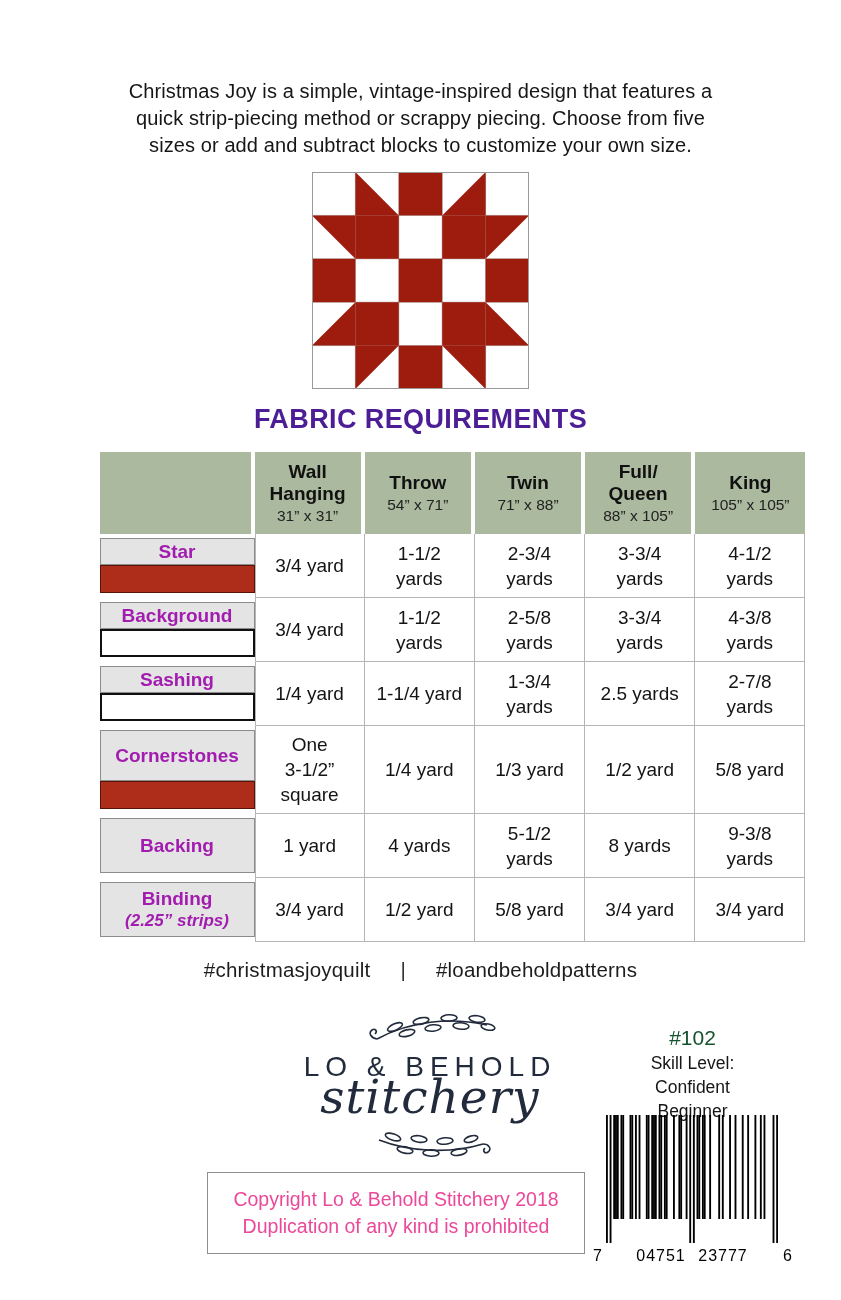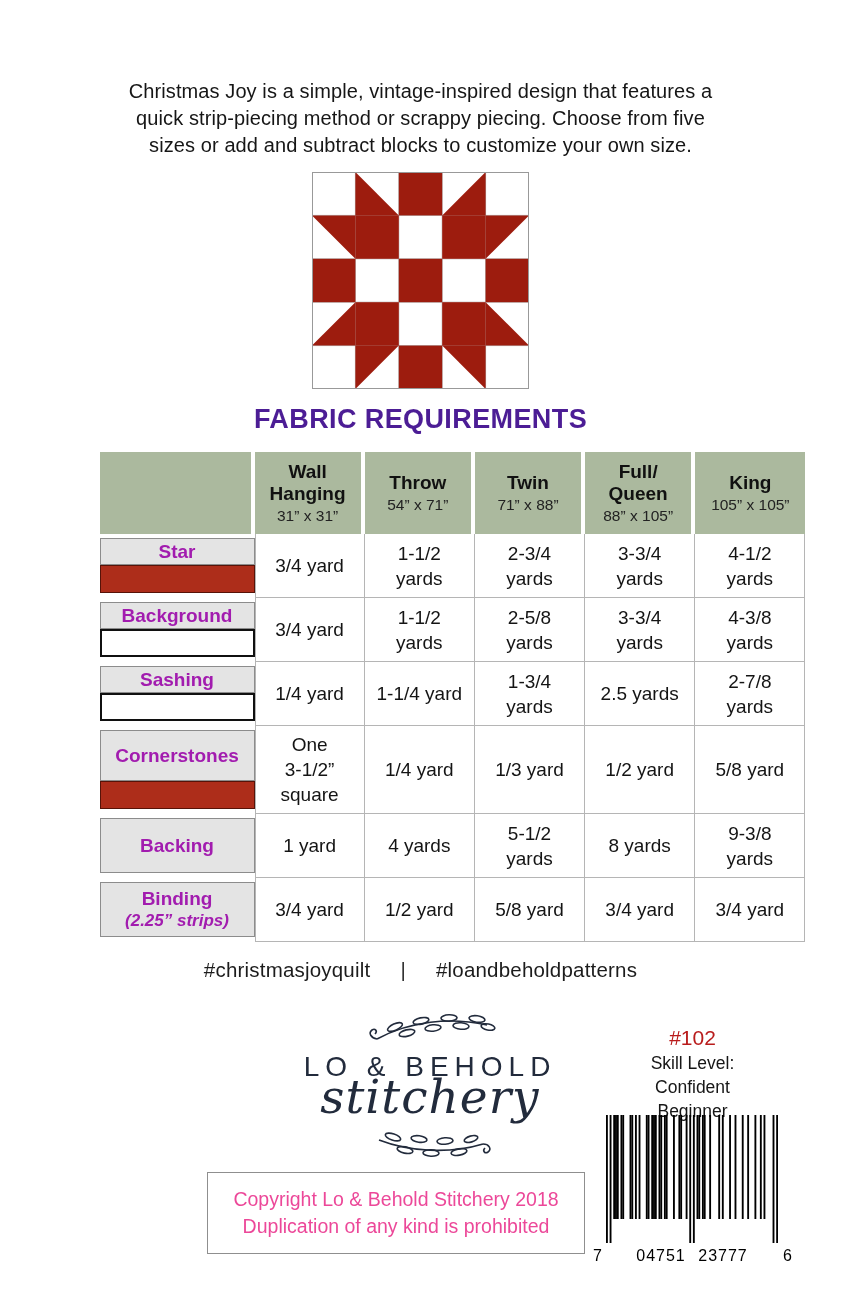--- a/index.html
+++ b/index.html
@@ -41,21 +41,21 @@
 
   
   .footer { position:relative; margin-top:25px; height:320px; }
   .logo-block { position:absolute; left:282px; top:2px; width:296px; text-align:center; color:#222b3c; }
   .brand-name { font-family:Liberation Sans, sans-serif; font-size:28px; letter-spacing:6px; margin-top:4px; white-space:nowrap; color:#222b3c; }
   .brand-script { font-family:"DejaVu Serif", serif; font-style:italic; font-size:47px; margin-top:-14px; color:#222b3c; letter-spacing:1px; }
   .laurel { display:block; margin:0 auto; }
   .laurel-bottom { margin-top:2px; }
 
   .info-block { position:absolute; left:600px; top:18px; width:185px; text-align:center; }
-  .pattern-no { font-size:21px; line-height:26px; color:#b91c1c; }
+  .pattern-no { font-size:21px; line-height:26px; color:#14532d; }
   .skill-line { font-size:17.5px; line-height:24px; color:#161616; }
 
   .barcode { position:absolute; left:606px; top:108px; width:174px; height:152px; }
   .bc-digit { position:absolute; bottom:2px; font-size:16px; color:#000; }
   .bc-left { left:-13px; } .bc-right { right:-12px; }
   .bc-g1 { left:26px; width:58px; text-align:center; letter-spacing:1px; }
   .bc-g2 { left:88px; width:58px; text-align:center; letter-spacing:1px; }
 
   .copyright { position:absolute; left:207px; top:165px; width:378px; border:1px solid #8f8f8f; padding:13px 6px; text-align:center; font-size:19.5px; line-height:27px; color:#ec4899; }
 </style>

